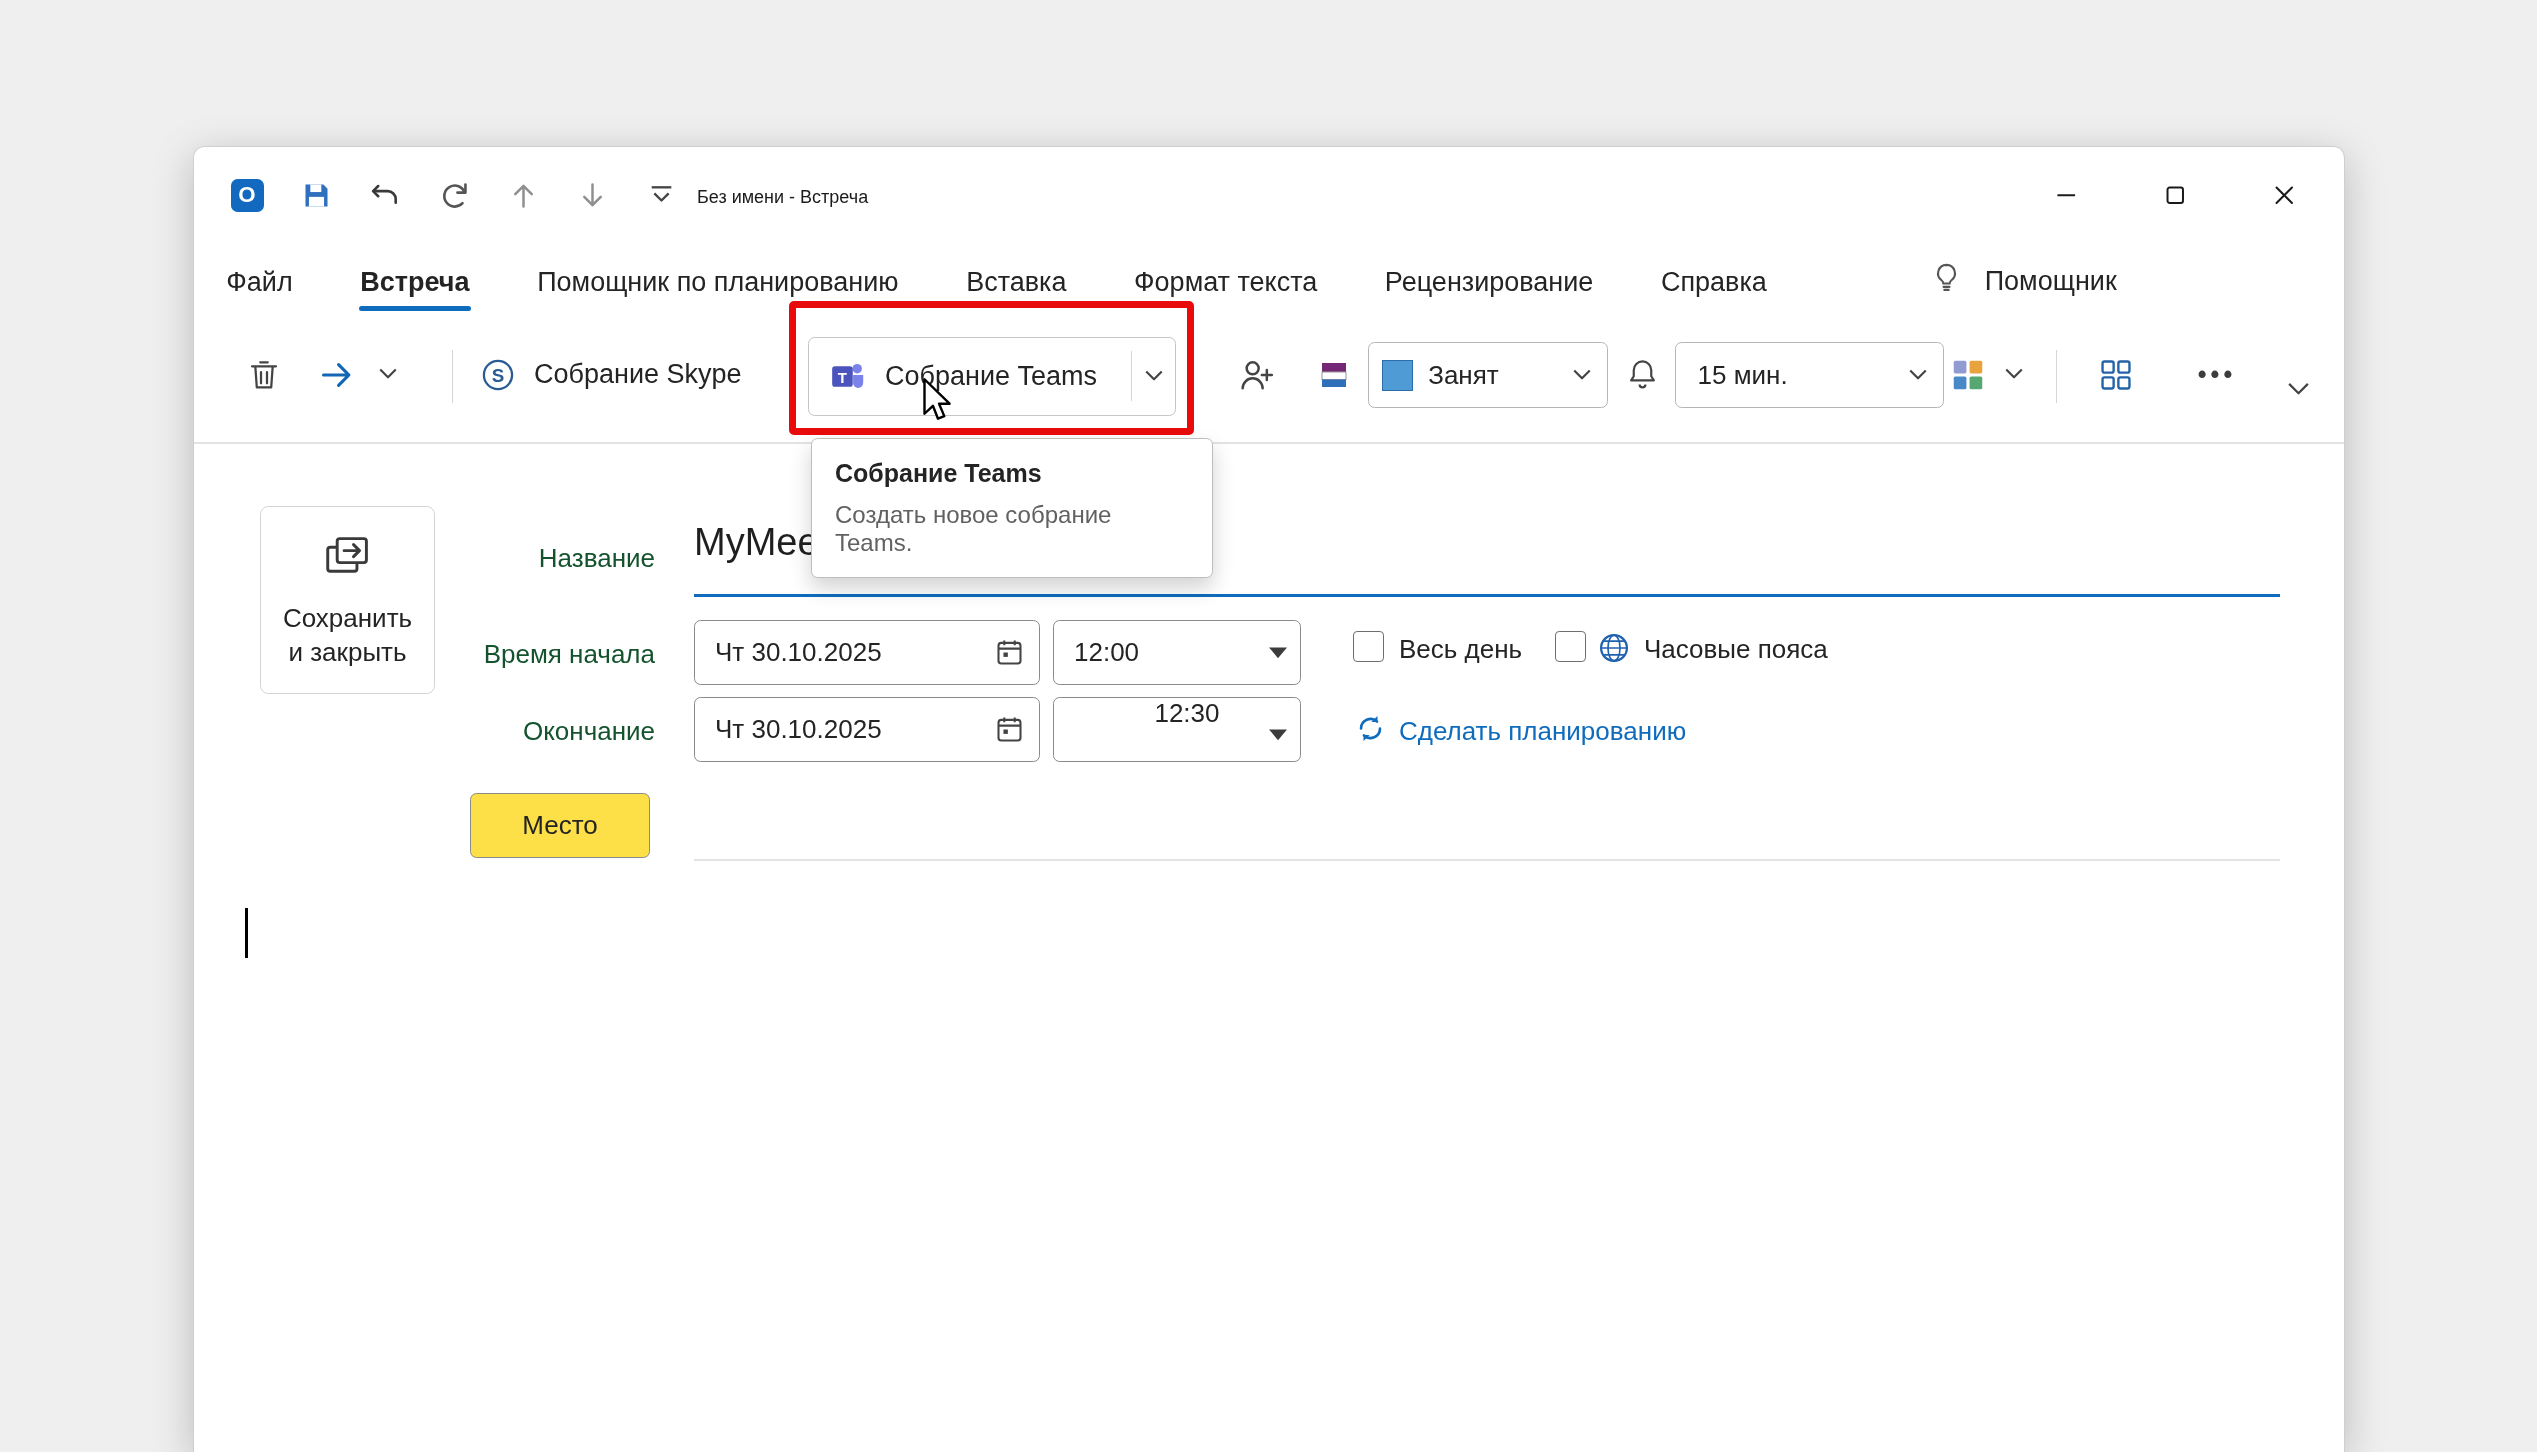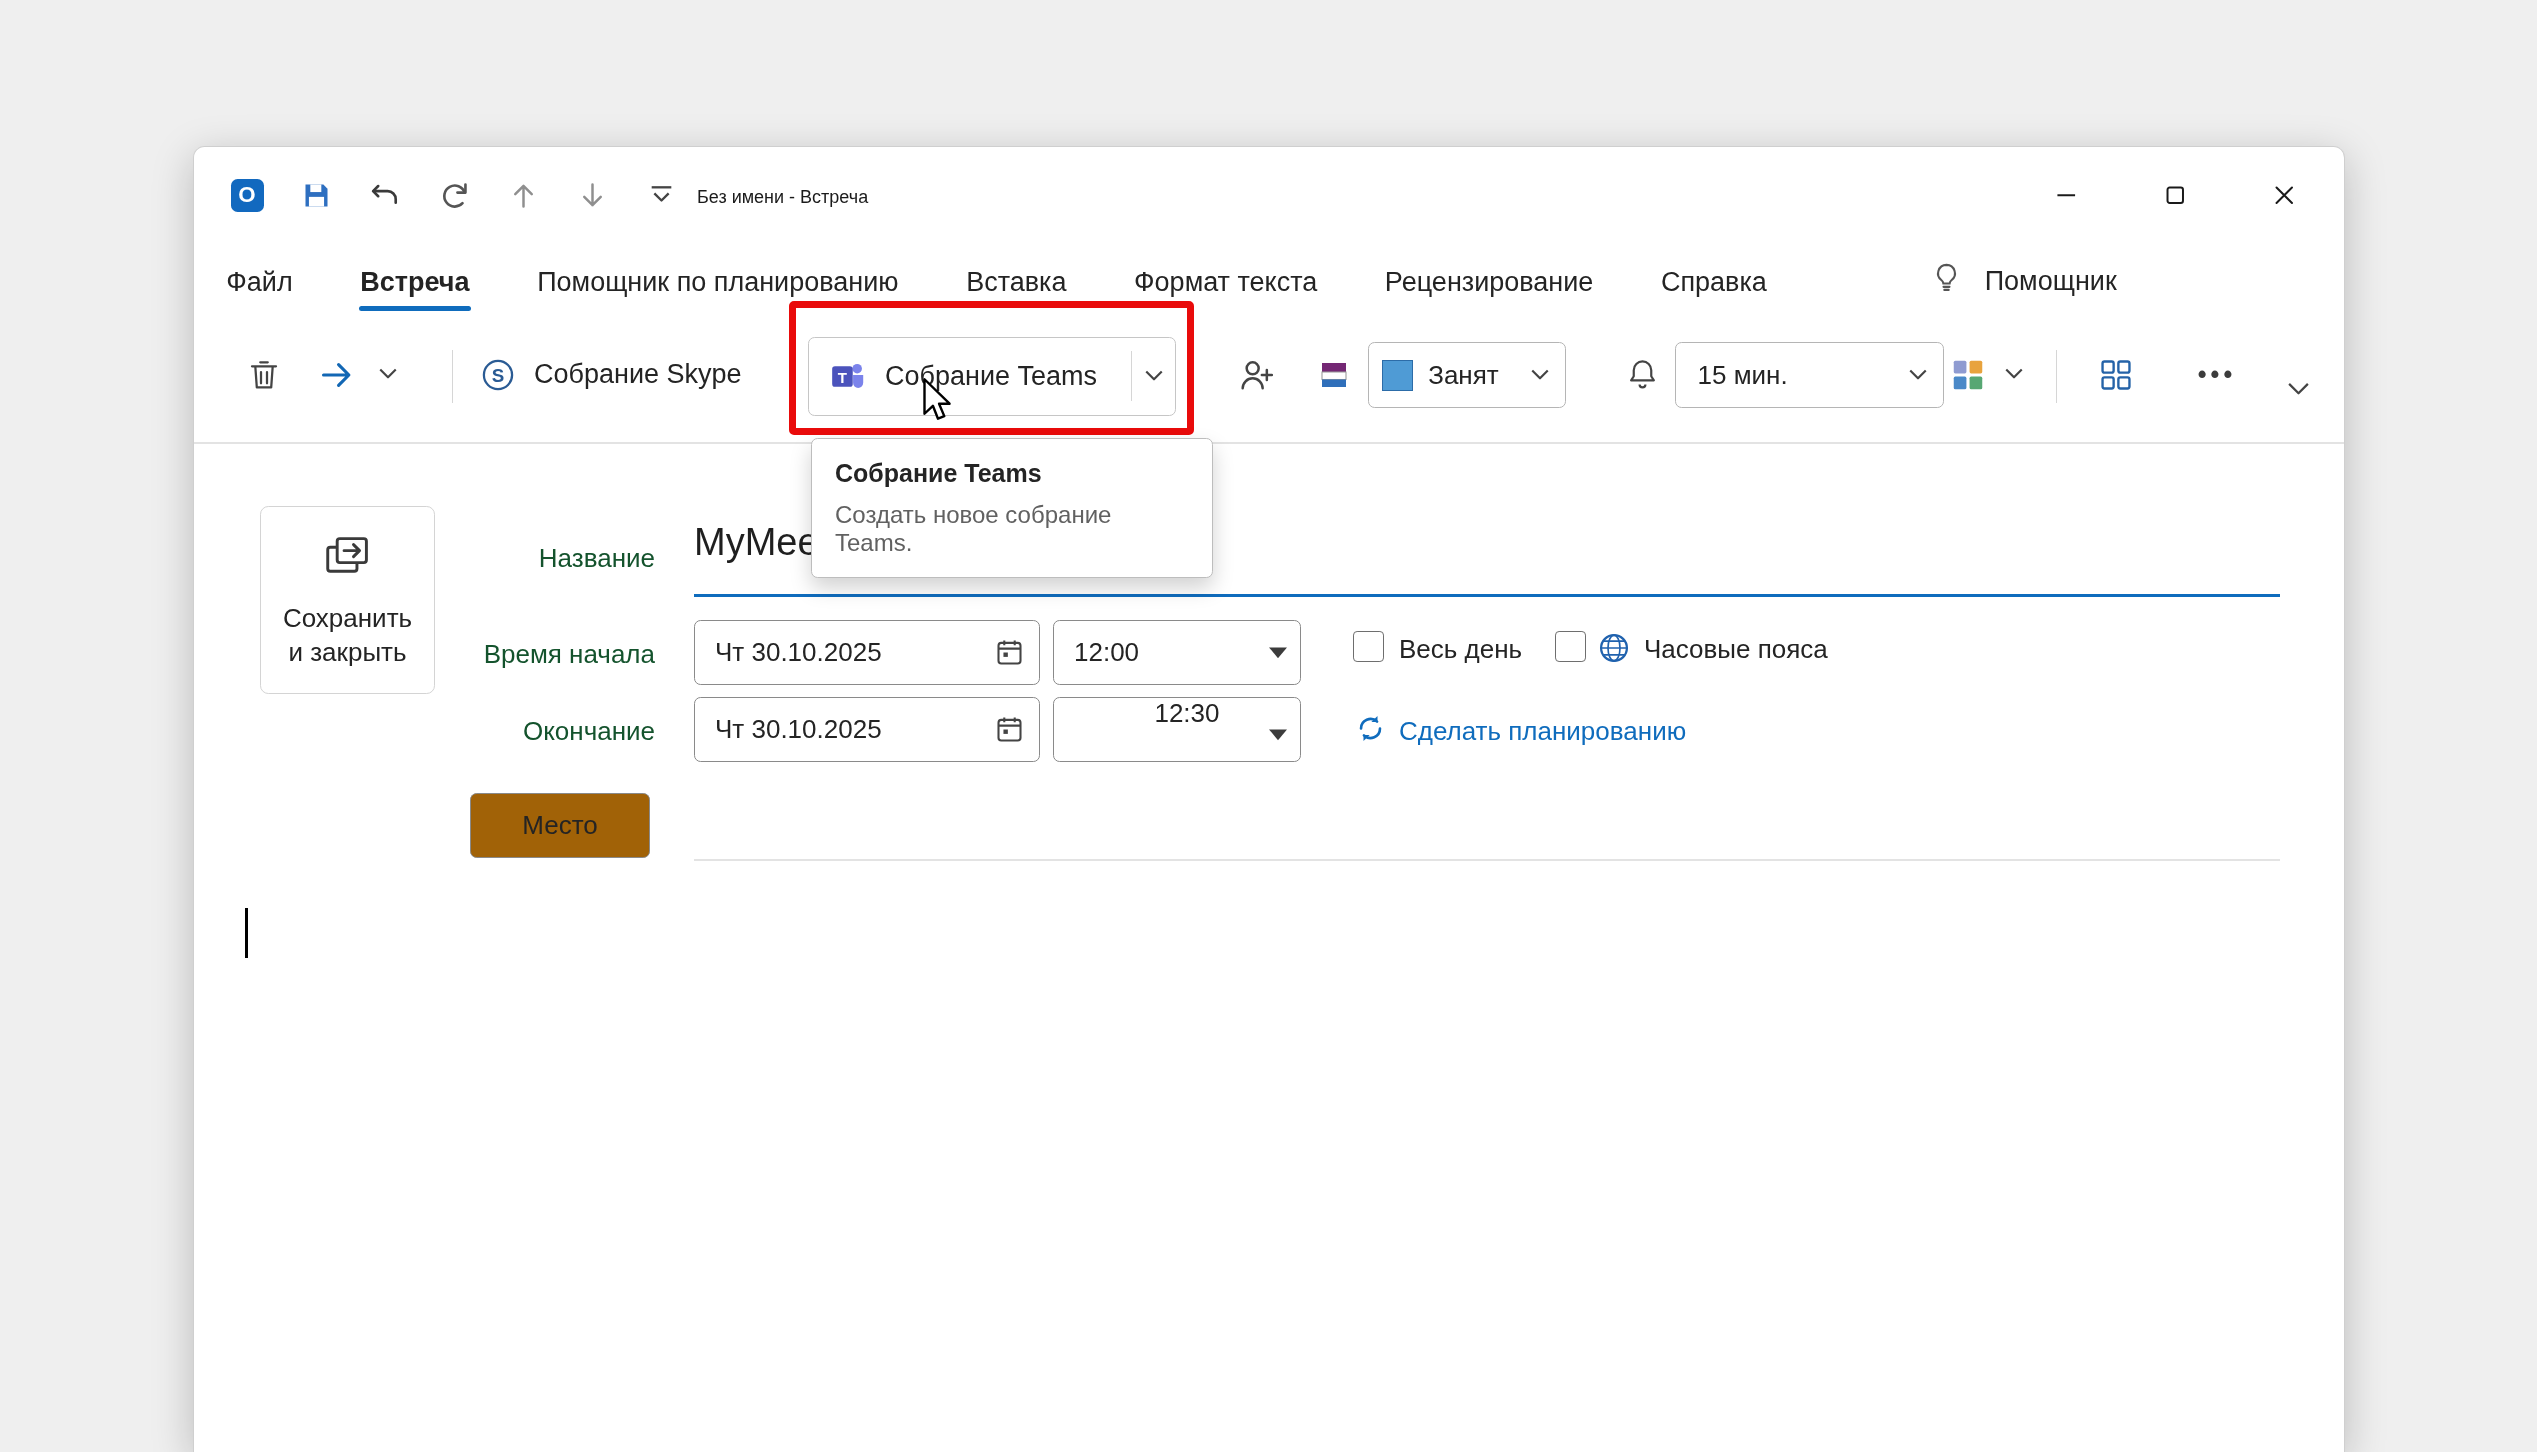--- a/index.html
+++ b/index.html
@@ -75,21 +75,21 @@
   .fld{position:absolute;height:65px;border:1.7px solid #8a8a8a;border-radius:6.6px;background:#fff;
     display:flex;align-items:center;font-size:26px;color:#242424;}
   .fld .txt{margin-left:20px;white-space:nowrap;}
   .fld .right-ic{margin-left:auto;margin-right:13.2px;display:flex;align-items:center;}
 
   .chk{position:absolute;width:31px;height:31px;border:1.7px solid #6e6e6e;border-radius:4.1px;background:#fff;}
   .chk-label{position:absolute;font-size:26px;color:#242424;white-space:nowrap;}
   .link{position:absolute;font-size:26px;color:#0f6cbd;white-space:nowrap;}
 
   .location-btn{position:absolute;left:276px;top:646px;width:180px;height:65px;
-    border:1.7px solid #8a8a8a;border-radius:6.6px;background:#a16207;
+    border:1.7px solid #8a8a8a;border-radius:6.6px;background:#fde047;
     display:flex;align-items:center;justify-content:center;font-size:26px;}
   .row-divider{position:absolute;left:500px;top:712px;width:1586px;height:1.7px;background:#e3e3e3;}
   .caret{position:absolute;left:51px;top:761px;width:3.3px;height:50px;background:#000;}
 </style>
 </head>
 <body>
 
 <div class="window">
 
   <div class="titlebar">
@@ -232,21 +232,21 @@
     </div>
 
     <div class="rb" style="left:1115px;width:50px;">
       <svg width="36" height="36" viewBox="0 0 24 24">
           <rect x="4" y="4" width="16" height="6" fill="#742774"></rect>
           <rect x="4" y="10" width="16" height="5" fill="#fff" stroke="#999" stroke-width="0.7"></rect>
           <rect x="4" y="15" width="16" height="5" fill="#2f6fba"></rect>
         </svg>
     </div>
 
-    <div class="dd" style="left:1174px;width:198px;">
+    <div class="dd" style="left:1174px;width:240px;">
       <span class="busy-swatch"></span>
       <span style="font-size:26px;margin-left:15px;">Занят</span>
       <svg class="chev" style="margin-left:auto;margin-right:15px;" width="20" height="12.4" viewBox="0 0 12 8" fill="none">
           <path d="M1 1l5 5 5-5" stroke="#444" stroke-width="1.4" stroke-linejoin="round"></path>
         </svg>
     </div>
 
     <div class="rb" style="left:1422px;width:53px;">
       <svg width="35" height="35" viewBox="0 0 24 24" fill="none">
           <path d="M12 3a6 6 0 0 0-6 6v4.2L4.2 16h15.6L18 13.2V9a6 6 0 0 0-6-6z" stroke="#444" stroke-width="1.5" stroke-linejoin="round"></path>

